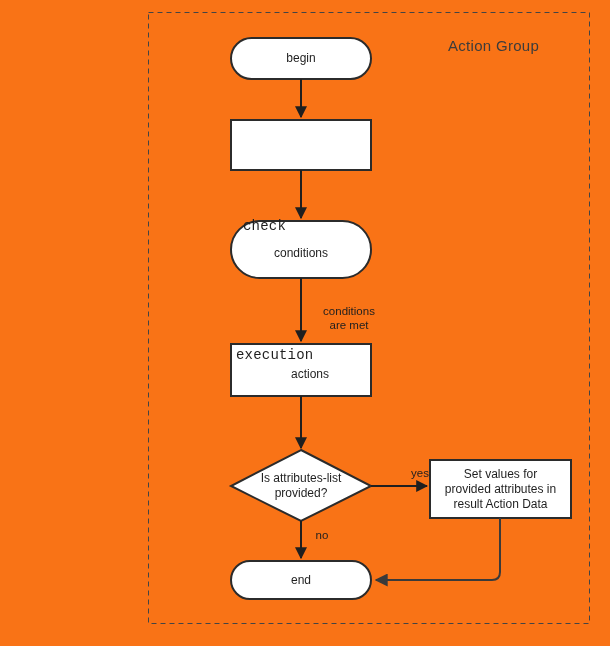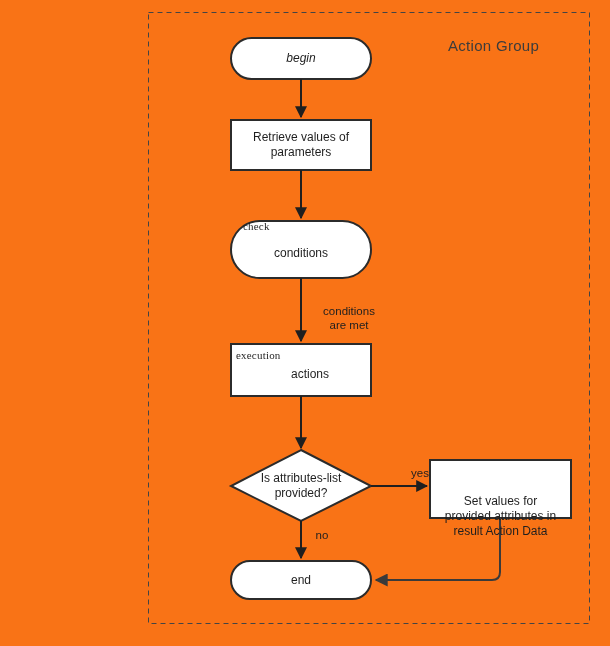--- a/index.html
+++ b/index.html
@@ -36,22 +36,22 @@
     text-align: center;
     font-family: "Liberation Sans", sans-serif;
     font-size: 12px;
     line-height: 15px;
     color: #1f1f1f;
     pointer-events: none;
     white-space: pre-line;
   }
   .small-caption {
     position: absolute;
-    font-family: Liberation Serif, serif;
-    font-size: 11px;
+    font-family: Liberation Mono, monospace;
+    font-size: 14px;
     line-height: 10px;
     color: #1f1f1f;
     letter-spacing: 0.2px;
   }
   .edge-label {
     position: absolute;
     font-family: "Liberation Sans", sans-serif;
     font-size: 11.5px;
     line-height: 14px;
     color: #1f1f1f;
@@ -112,35 +112,33 @@
 
     <line x1="301" y1="521" x2="301" y2="558" stroke="#1f1f1f" stroke-width="2" marker-end="url(#arrow)"></line>
 
     <rect x="231" y="561" width="140" height="38" rx="19" ry="19" fill="#ffffff" stroke="#2b2b2b" stroke-width="2"></rect>
 
     <path d="M 500 518 L 500 572 Q 500 580 492 580 L 376 580" fill="none" stroke="#3a3a3a" stroke-width="2" marker-end="url(#arrowthin)"></path>
   </svg>
 
   <div class="group-title" style="left:448px; top:37px;">Action Group</div>
 
-  <div class="node-text" style="left:231px; top:38px; width:140px; height:41px;font-style:italic;">begin</div>
+  <div class="node-text" style="left:231px; top:38px; width:140px; height:41px;">begin</div>
 
-  <div class="node-text" style="left:231px; top:120px; width:140px; height:50px;">Retrieve values of
-parameters</div>
 
   <div class="small-caption" style="left:243px; top:221px;">check</div>
   <div class="node-text" style="left:231px; top:228px; width:140px; height:50px;">conditions</div>
 
   <div class="small-caption" style="left:236px; top:350px;">execution</div>
   <div class="node-text" style="left:231px; top:450px; width:140px; height:71px;">Is attributes-list
 provided?</div>
 
   <div class="node-text" style="left:240px; top:352px; width:140px; height:44px;">actions</div>
 
-  <div class="node-text" style="left:430px; top:460px; width:141px; height:58px;margin-top:27px;">Set values for
+  <div class="node-text" style="left:430px; top:460px; width:141px; height:58px;">Set values for
 provided attributes in
 result Action Data</div>
 
   <div class="node-text" style="left:231px; top:561px; width:140px; height:38px;">end</div>
 
   <div class="edge-label" style="left:313px; top:304px; width:72px;">conditions
 are met</div>
 
   <div class="edge-label" style="left:406px; top:466px; width:28px;">yes</div>
 

